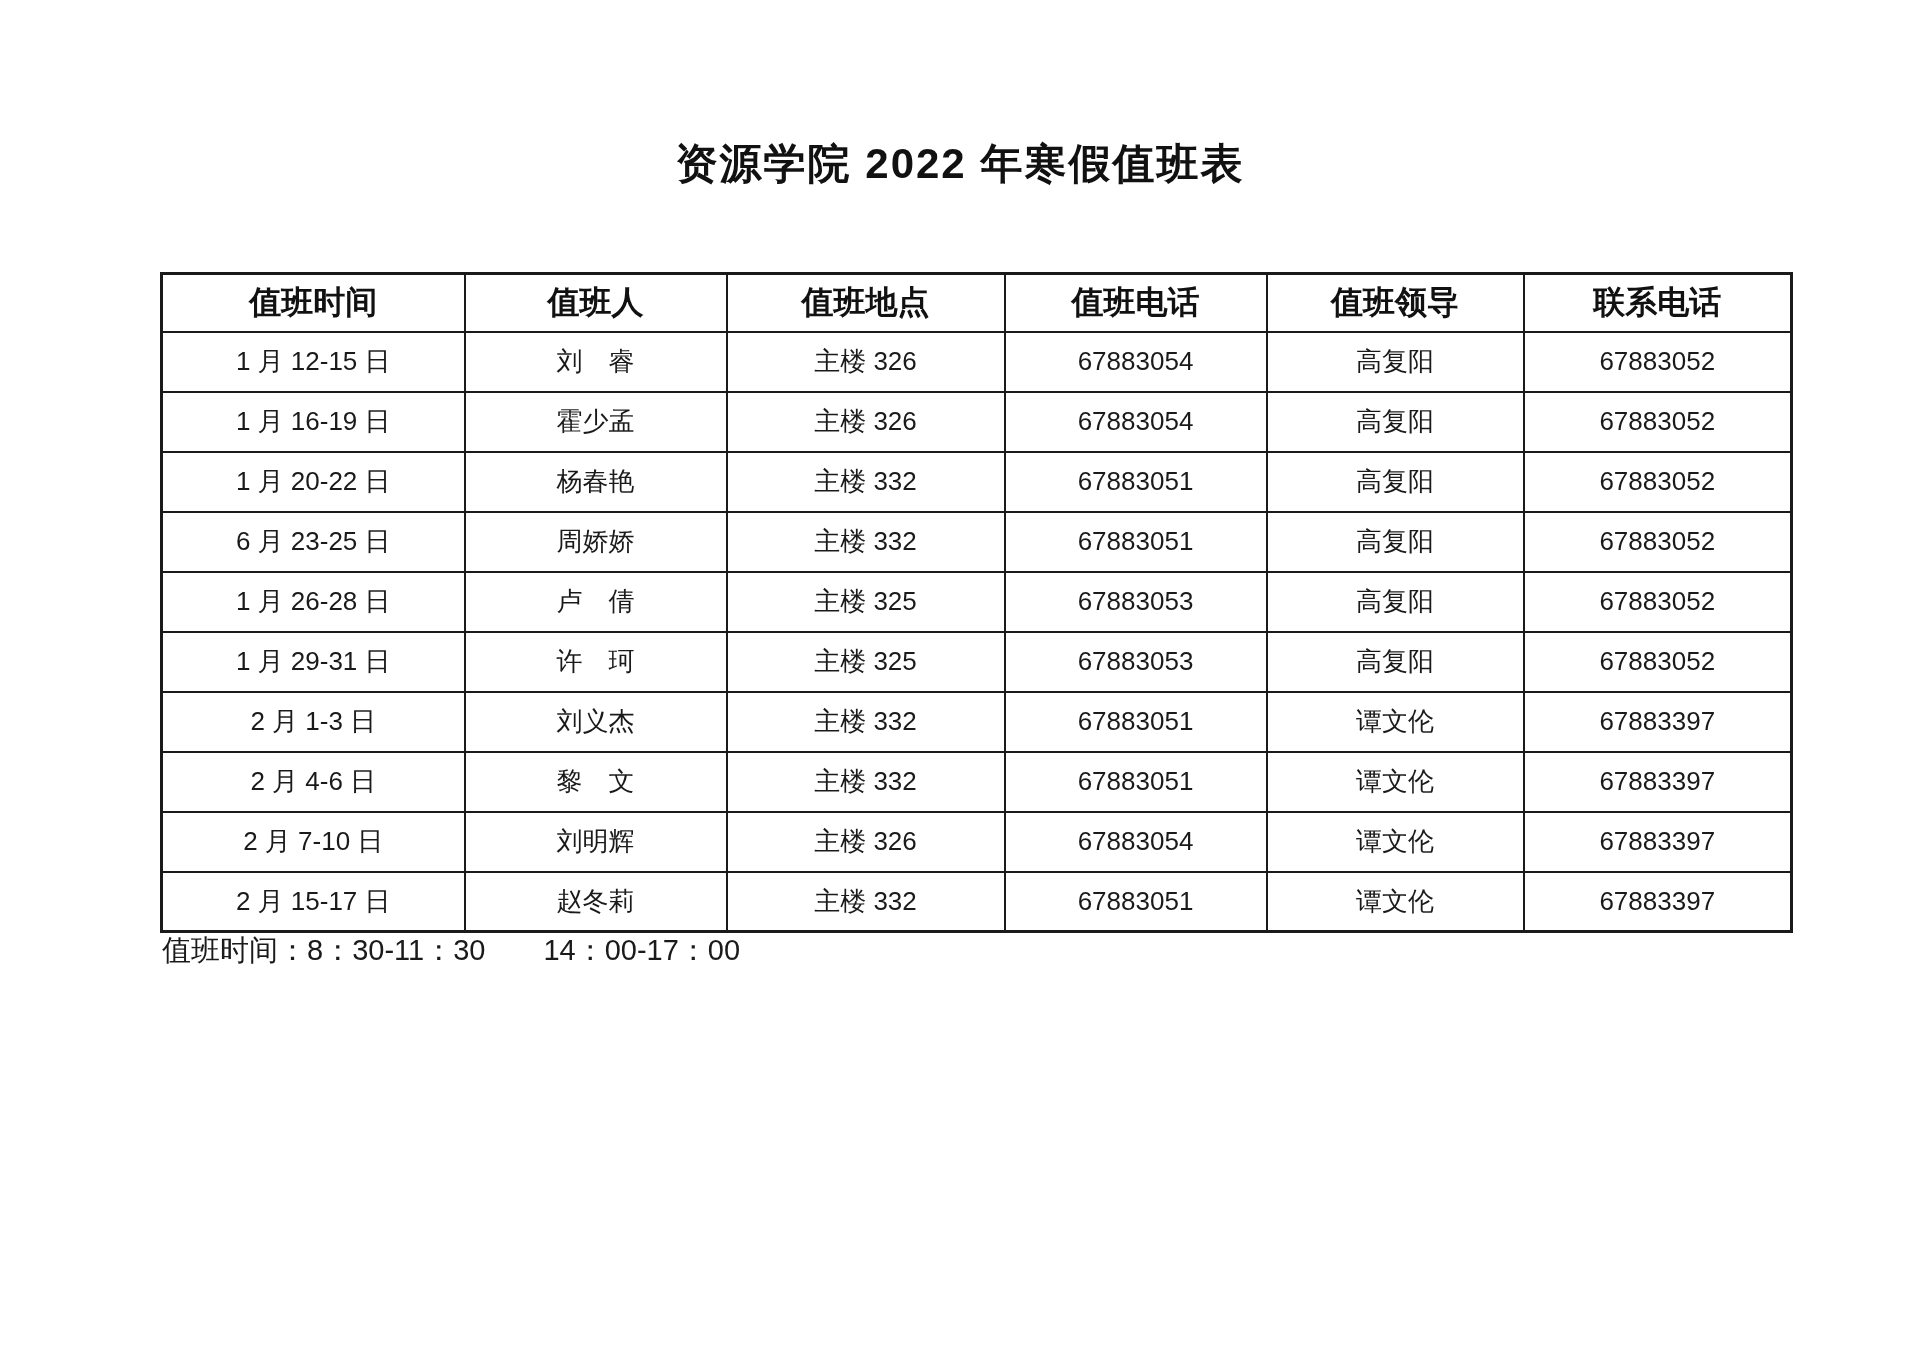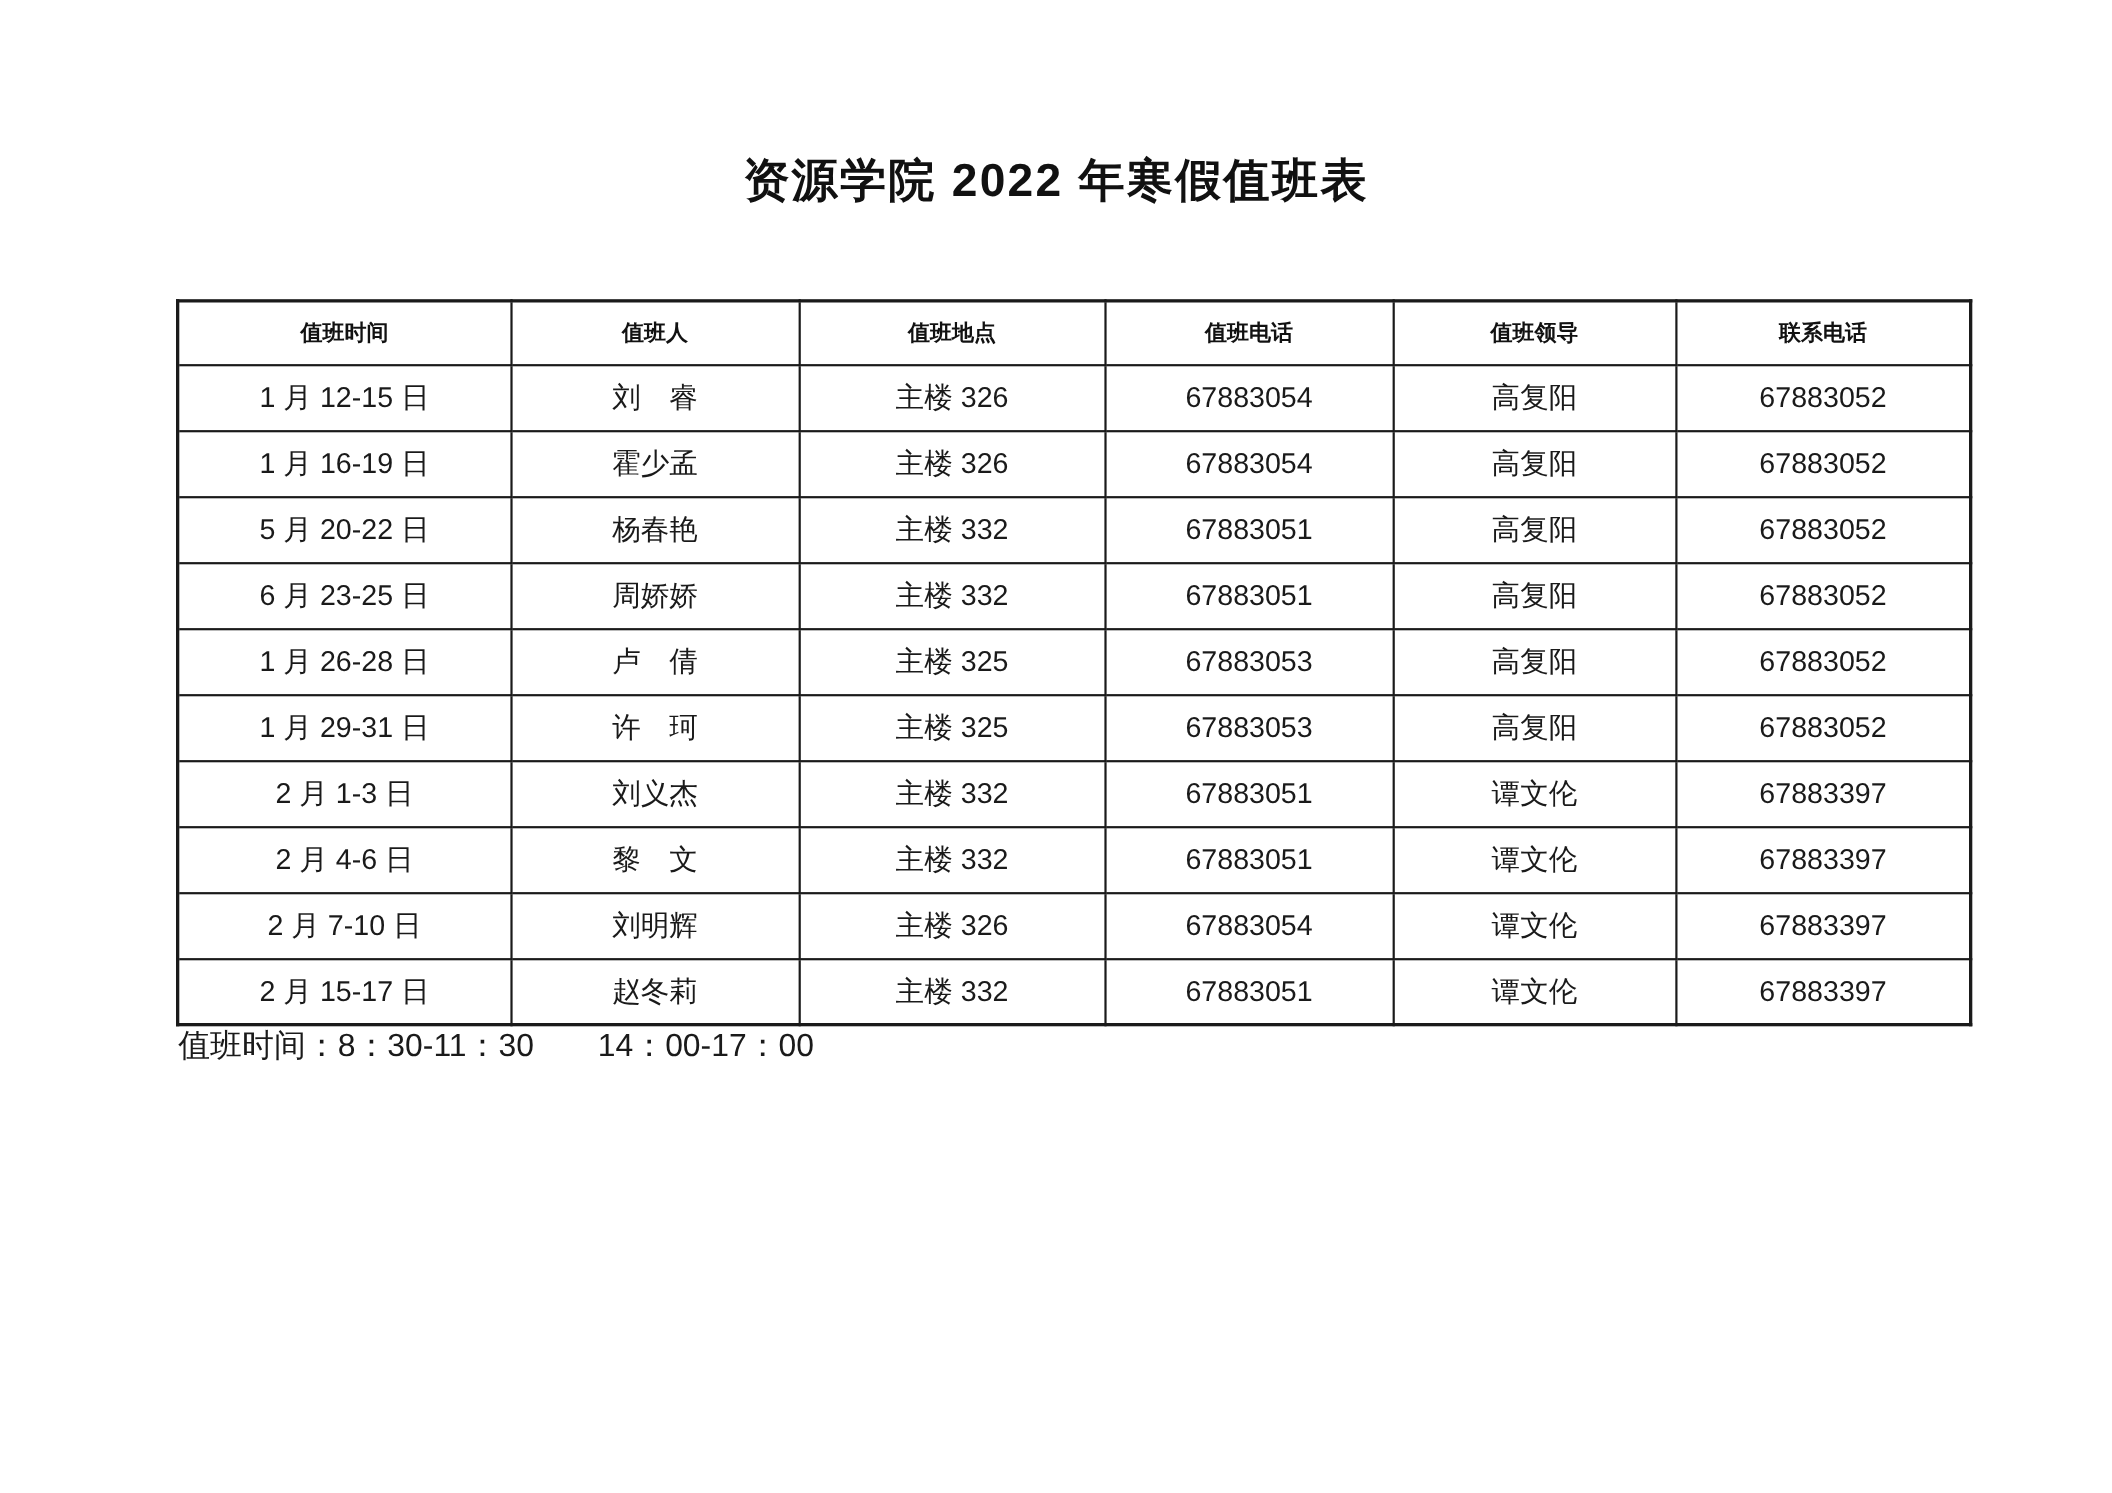--- a/index.html
+++ b/index.html
@@ -34,21 +34,21 @@
     border-collapse: collapse;
     table-layout: fixed;
     background: #ffffff;
   }
   table.duty-table, table.duty-table th, table.duty-table td {
     border: 2px solid #1a1a1a;
   }
   table.duty-table { border-width: 3px; }
   table.duty-table th {
     height: 58px;
-    font-size: 20px;
+    font-size: 32px;
     font-weight: 700;
     text-align: center;
     vertical-align: middle;
     color: #111;
   }
   table.duty-table td {
     height: 60px;
     font-size: 26px;
     font-weight: 400;
     text-align: center;
@@ -110,21 +110,21 @@
         </tr>
         <tr>
           <td>1 月 16-19 日</td>
           <td>霍少孟</td>
           <td>主楼 326</td>
           <td>67883054</td>
           <td>高复阳</td>
           <td>67883052</td>
         </tr>
         <tr>
-          <td>5 月 20-22 日</td>
+          <td>1 月 20-22 日</td>
           <td>杨春艳</td>
           <td>主楼 332</td>
           <td>67883051</td>
           <td>高复阳</td>
           <td>67883052</td>
         </tr>
         <tr>
           <td>6 月 23-25 日</td>
           <td>周娇娇</td>
           <td>主楼 332</td>

